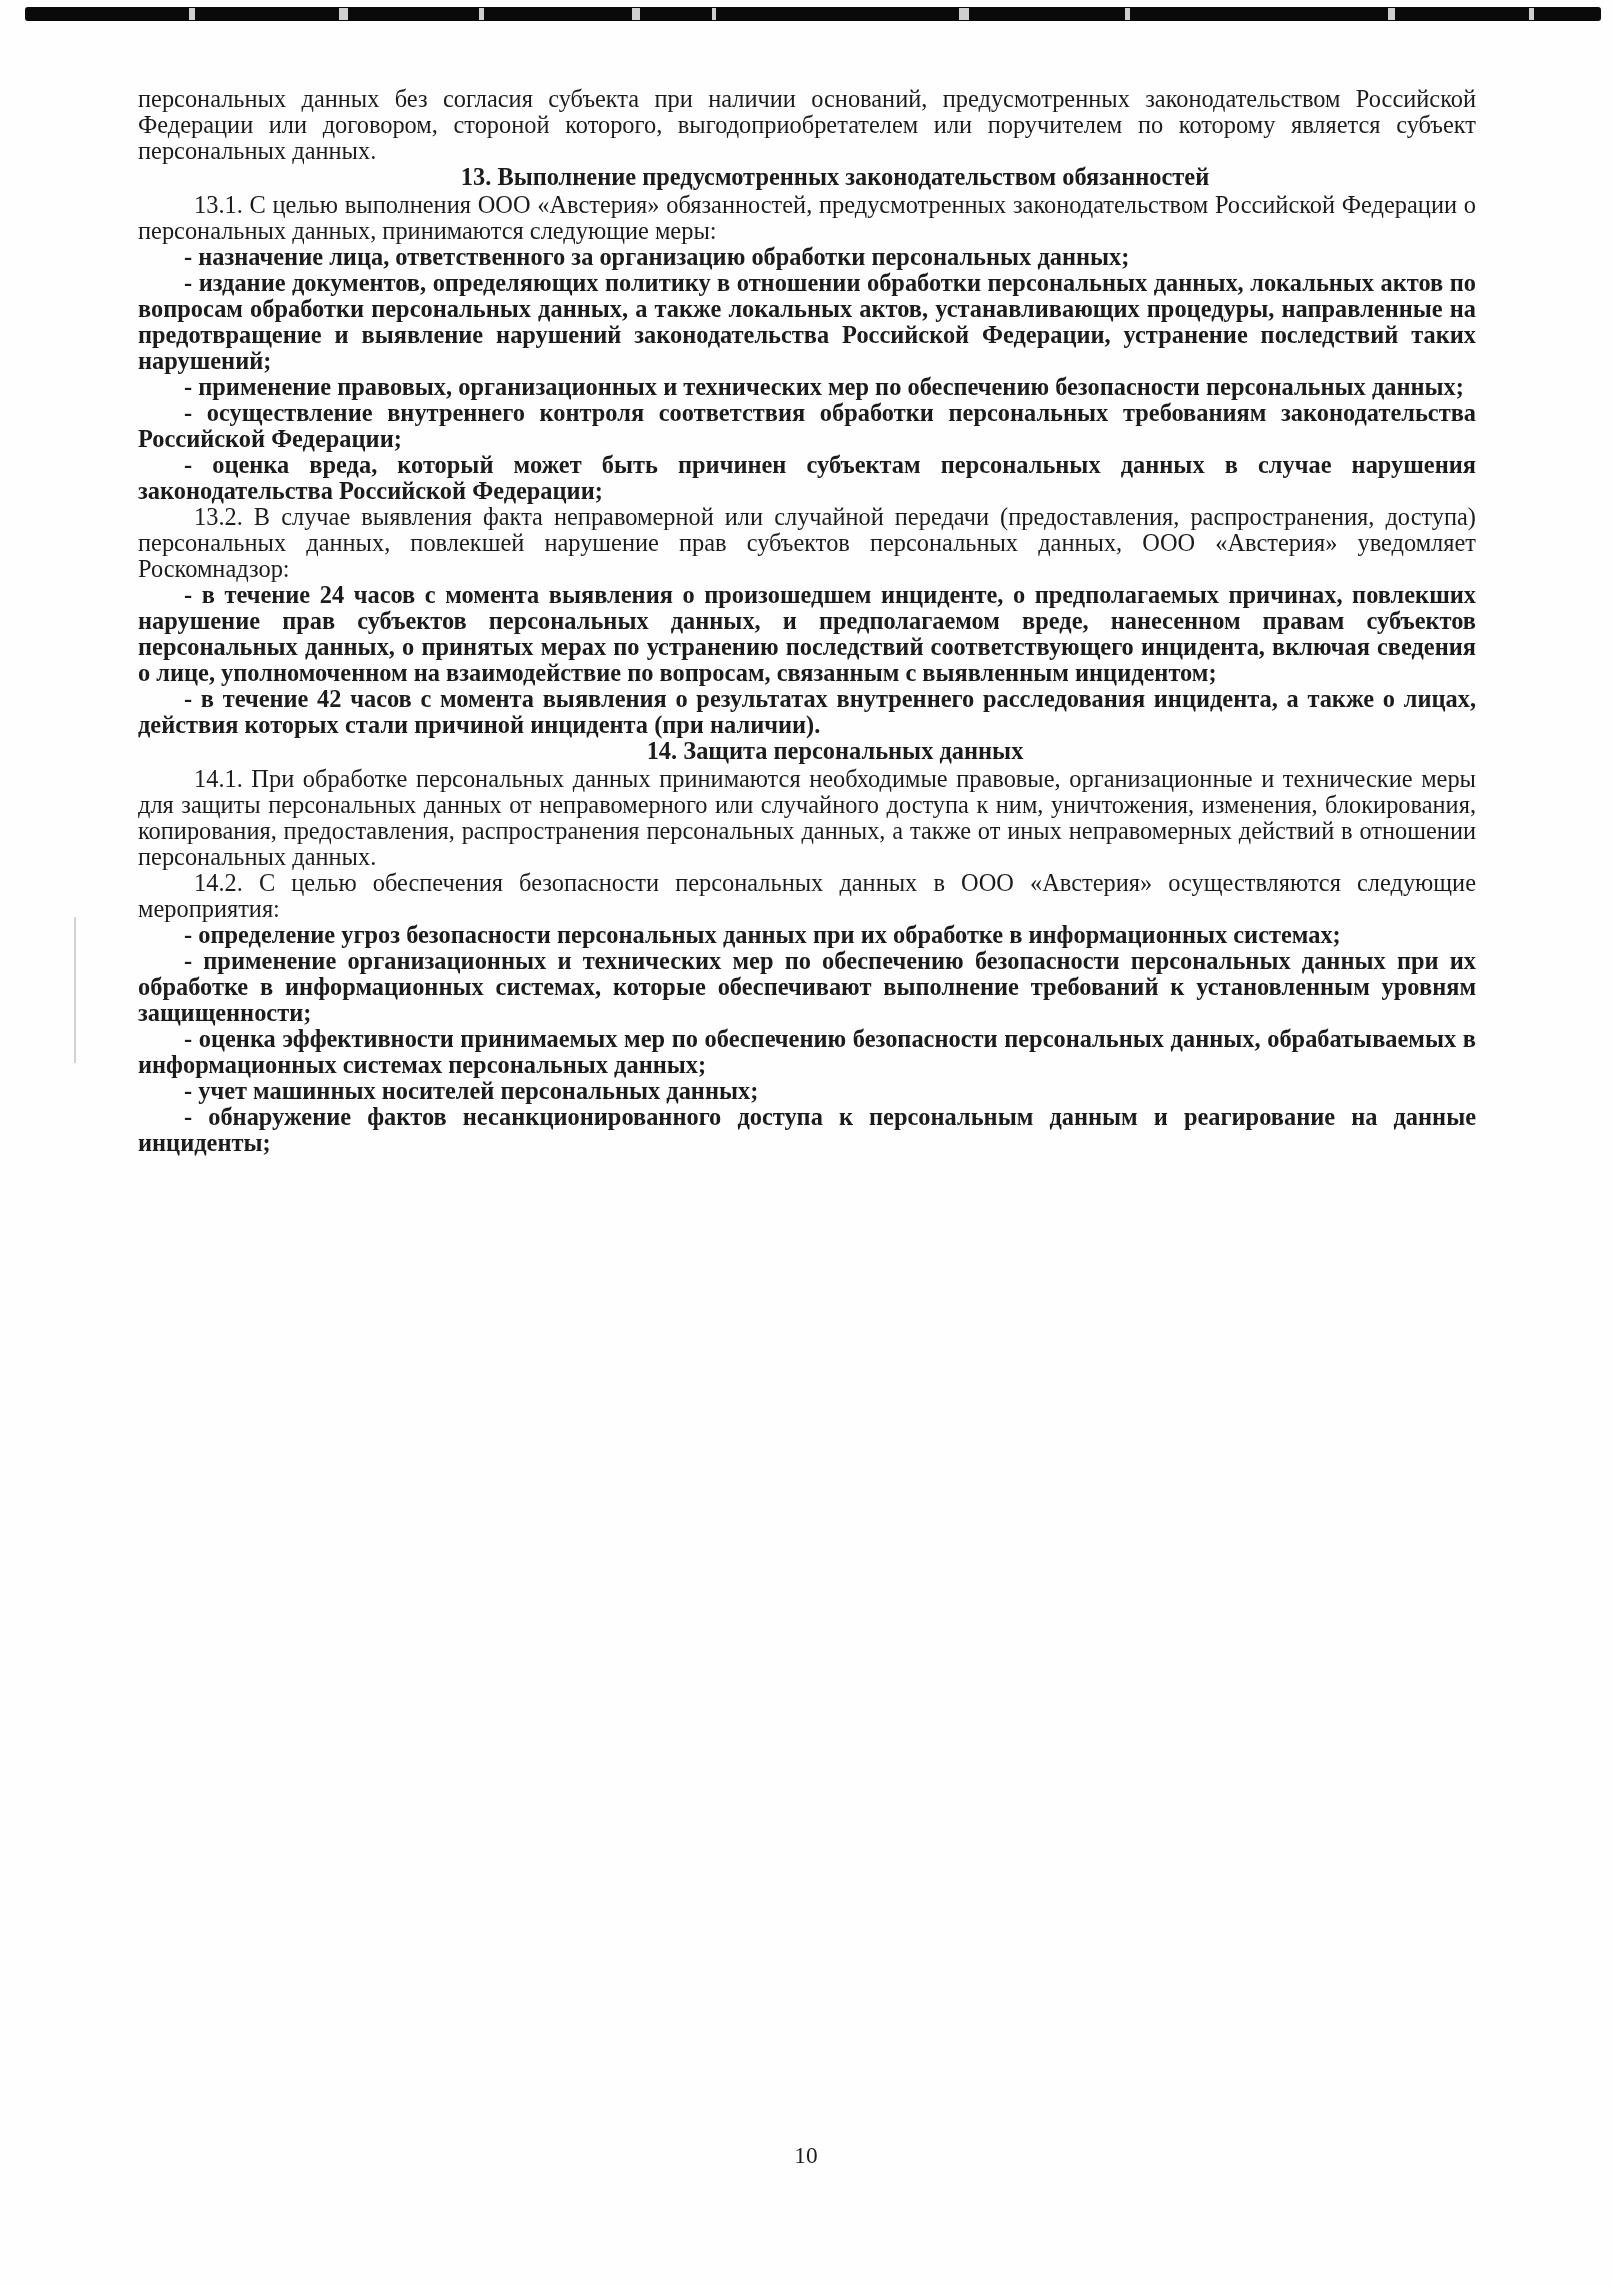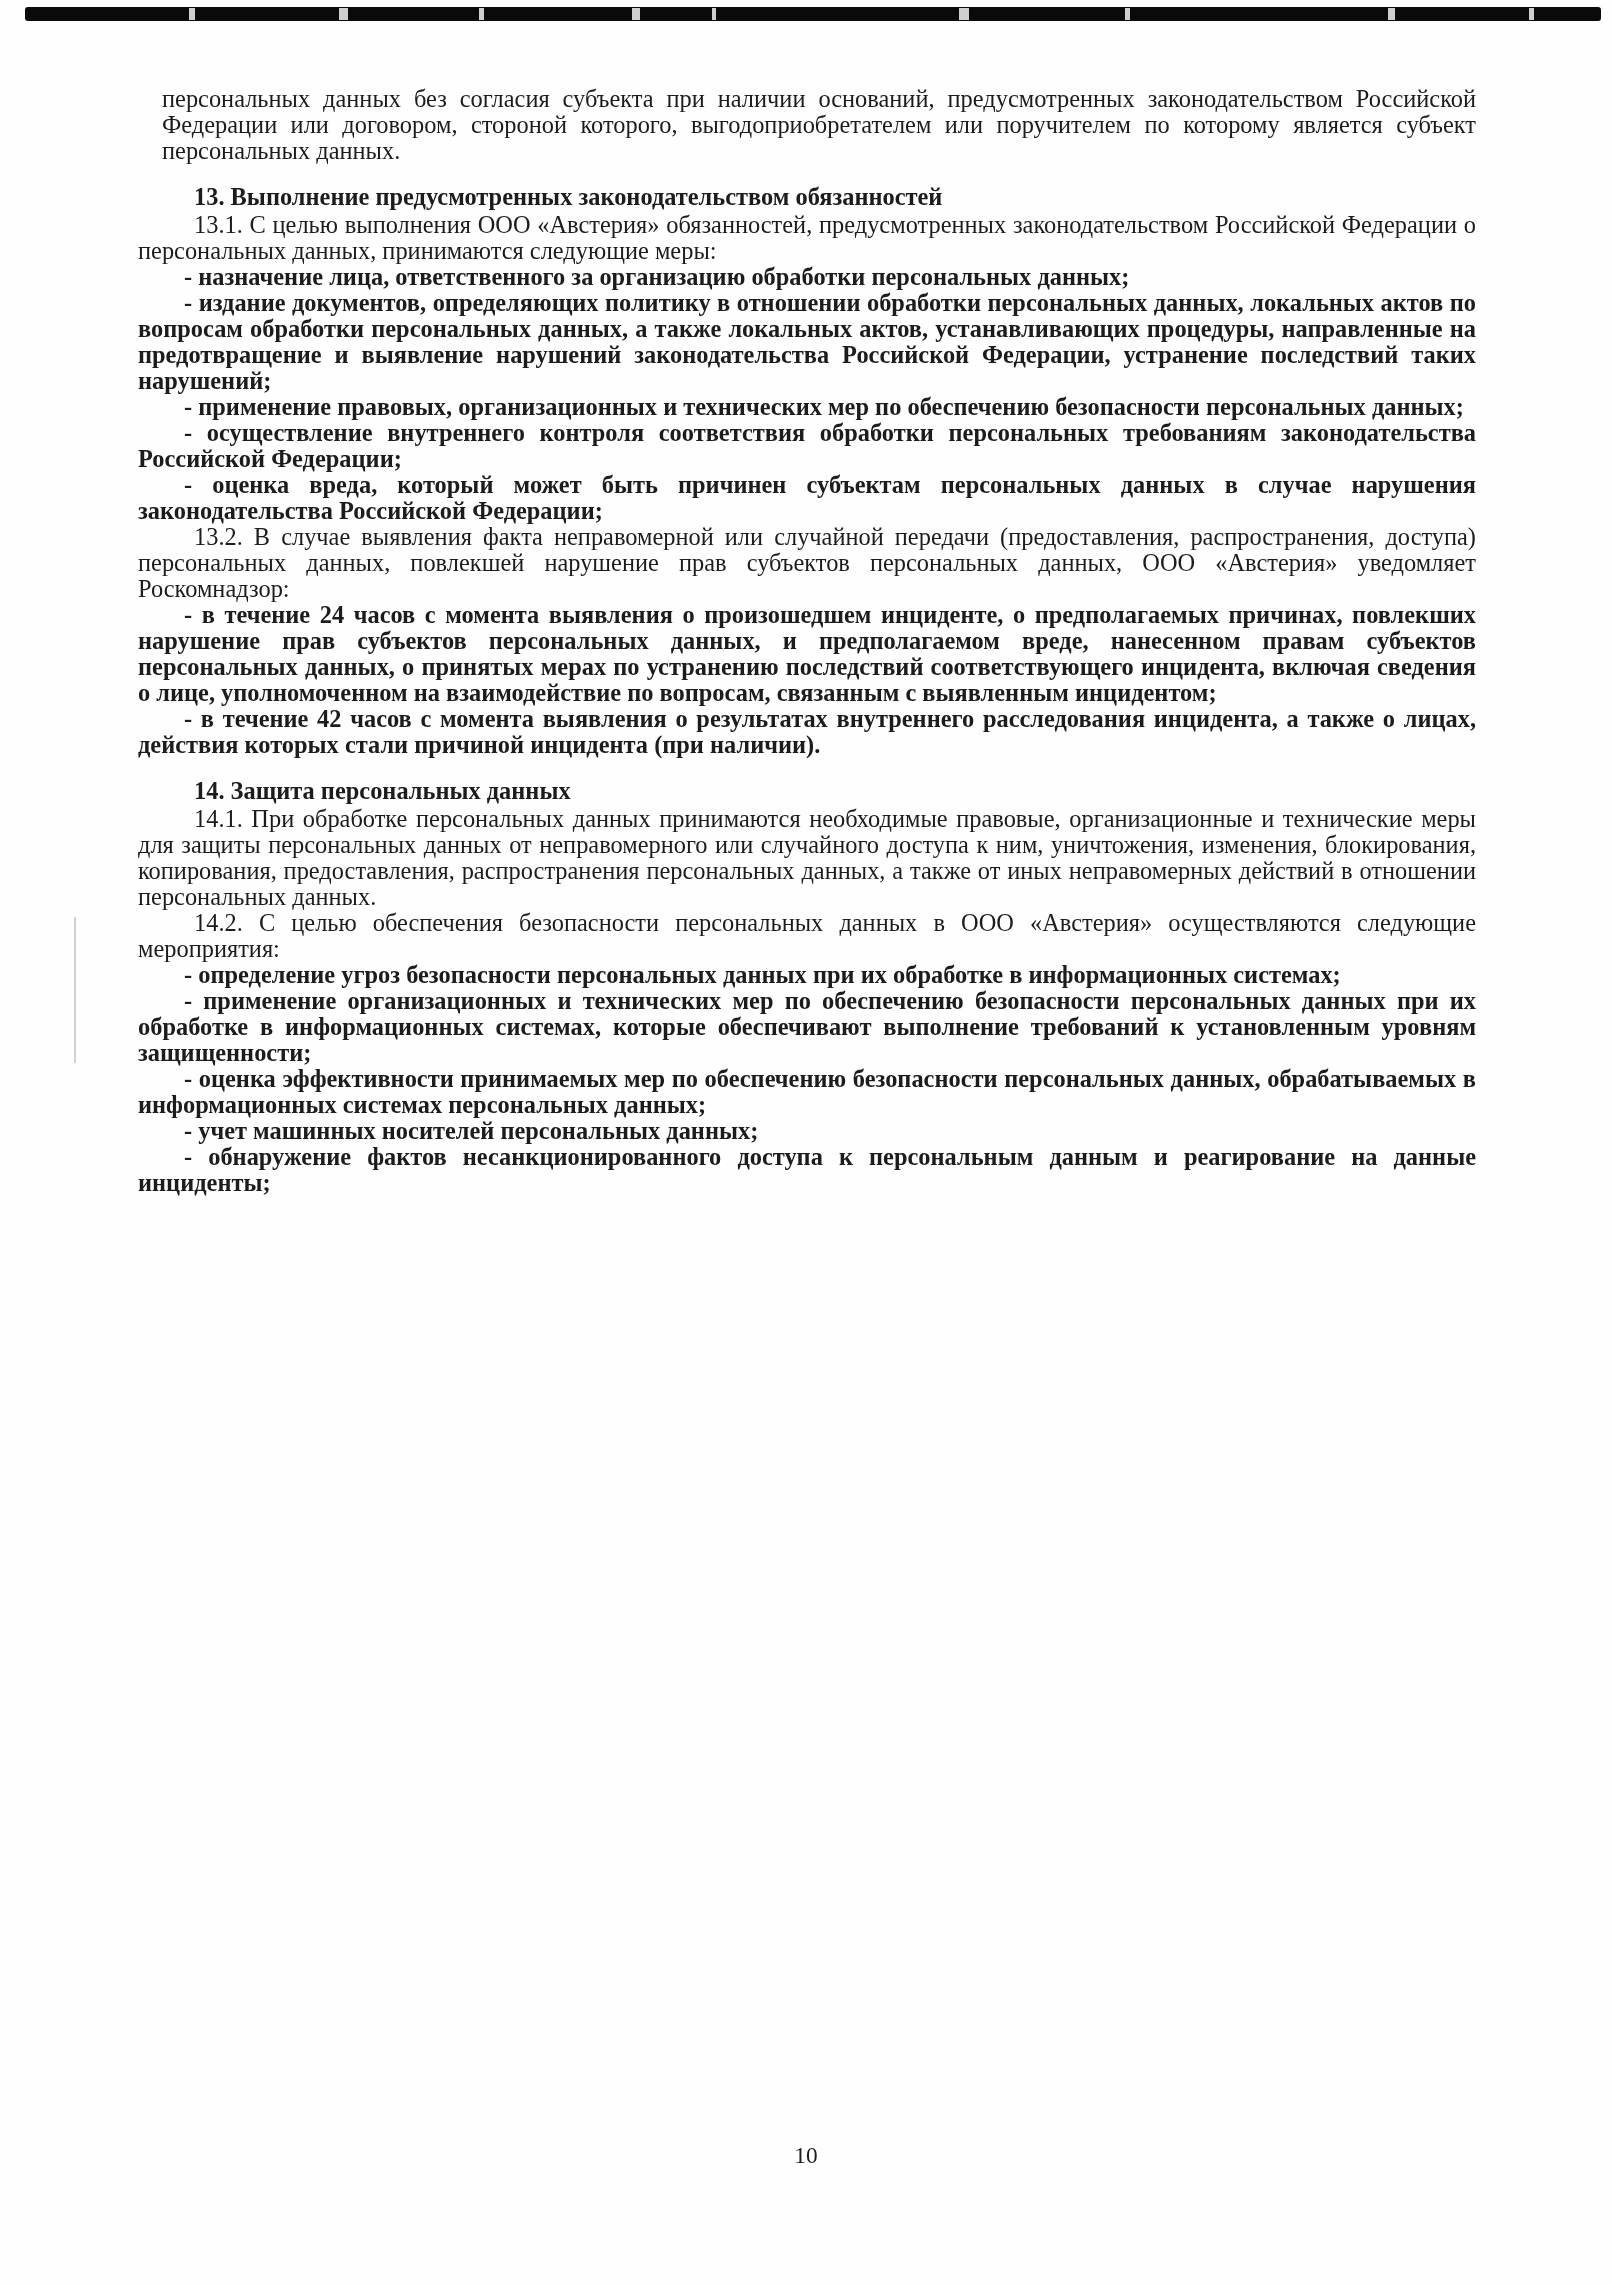--- a/index.html
+++ b/index.html
@@ -34,28 +34,28 @@
   }
   .doc {
     position: absolute;
     left: 138px; top: 86px; width: 1338px;
     font-size: 24.4px;
     line-height: 26px;
     color: var(--ink, #191919);
     text-align: justify;
   }
   .block { margin: 0; }
-  .block.continuation { text-indent: 0; margin-left: 24px; }
+  .block.continuation { text-indent: 0; }
   .block.paragraph { text-indent: 56px; }
   .block.item { text-indent: 46px; font-weight: bold; }
   .block.heading {
     font-weight: bold;
     text-indent: 56px;
-    text-align: left;
-    margin-top: 20px;
+    text-align: center;
+    margin-top: 0;
     margin-bottom: 2px;
   }
   .page-number {
     position: absolute;
     left: 0; top: 2142px; width: 100%;
     text-align: center;
     font-size: 23.4px;
     color: var(--ink, #191919);
   }
 </style>

